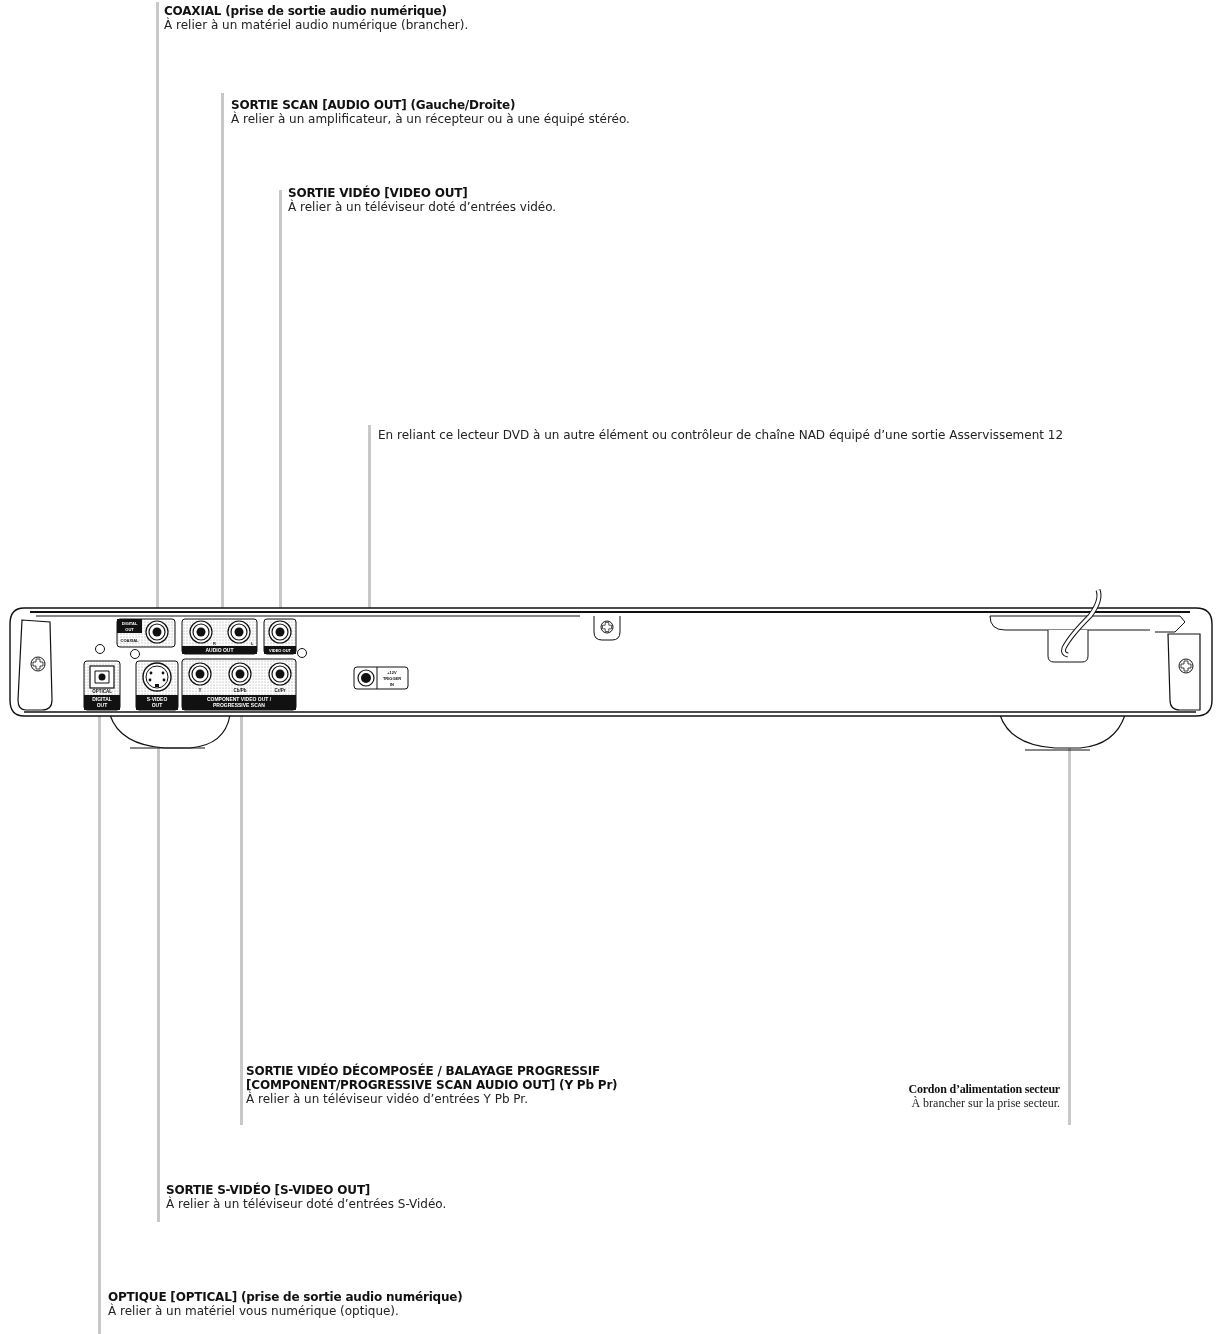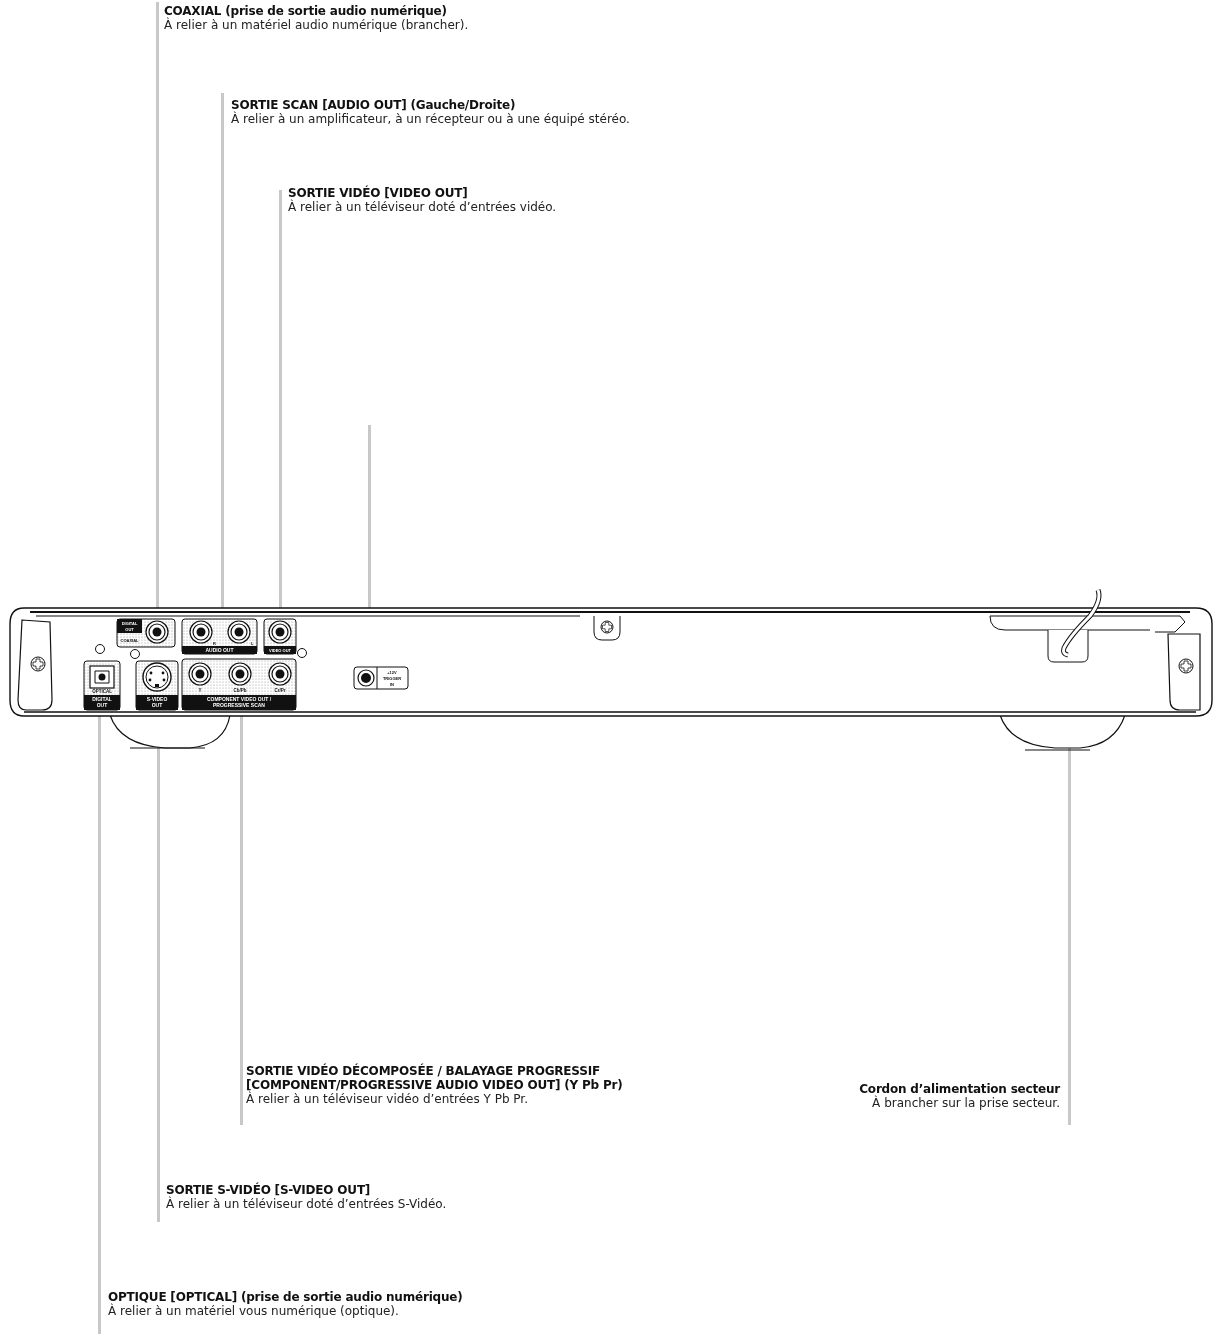--- a/index.html
+++ b/index.html
@@ -2,21 +2,21 @@
 <html><head>
 <meta charset="utf-8">
 <style>
   html, body { margin:0; padding:0; background:#ffffff; }
   body { width:1220px; height:1334px; position:relative; overflow:hidden;
          font-family:"DejaVu Sans", sans-serif; color:#111; }
   .vline { position:absolute; width:3px; background:#c8c8c8; }
   .label { position:absolute; font-size:12px; line-height:14px; white-space:nowrap; }
   .label .title { font-weight:bold; letter-spacing:-0.2px; display:block; }
   .label .desc { display:block; font-weight:normal; color:#222; }
-  .label.right { text-align:right; }
+  .label.right { text-align:right;font-family:Liberation Serif, serif; }
   .device { position:absolute; left:0; top:580px; width:1220px; height:200px; }
   .device svg { display:block; }
   .tiny { font-family:"Liberation Sans", sans-serif; font-weight:bold; }
 </style>
 </head>
 <body>
 
 <div class="vline" style="left:156px; top:2px; height:621px;"></div>
 <div class="vline" style="left:221px; top:93px; height:540px;"></div>
 <div class="vline" style="left:279px; top:190px; height:443px;"></div>
@@ -35,25 +35,26 @@
   <span class="title">SORTIE SCAN [AUDIO OUT] (Gauche/Droite)</span>
   <span class="desc">À relier à un amplificateur, à un récepteur ou à une équipé stéréo.</span>
 </div>
 
 <div class="label" style="left:288px; top:186px;">
   <span class="title">SORTIE VIDÉO [VIDEO OUT]</span>
   <span class="desc">À relier à un téléviseur doté d’entrées vidéo.</span>
 </div>
 
 <div class="label" style="left:378px; top:428px;">
+  <span class="desc">En reliant ce lecteur DVD à un autre élément ou contrôleur de chaîne NAD équipé d’une sortie Asservissement 12</span>
 </div>
 
 <div class="label" style="left:246px; top:1064px;">
   <span class="title">SORTIE VIDÉO DÉCOMPOSÉE / BALAYAGE PROGRESSIF</span>
-  <span class="title">[COMPONENT/PROGRESSIVE AUDIO VIDEO OUT] (Y Pb Pr)</span>
+  <span class="title">[COMPONENT/PROGRESSIVE SCAN AUDIO OUT] (Y Pb Pr)</span>
   <span class="desc">À relier à un téléviseur vidéo d’entrées Y Pb Pr.</span>
 </div>
 
 <div class="label right" style="right:160px; top:1082px;">
   <span class="title">Cordon d’alimentation secteur</span>
   <span class="desc">À brancher sur la prise secteur.</span>
 </div>
 
 <div class="label" style="left:166px; top:1183px;">
   <span class="title">SORTIE S-VIDÉO [S-VIDEO OUT]</span>

